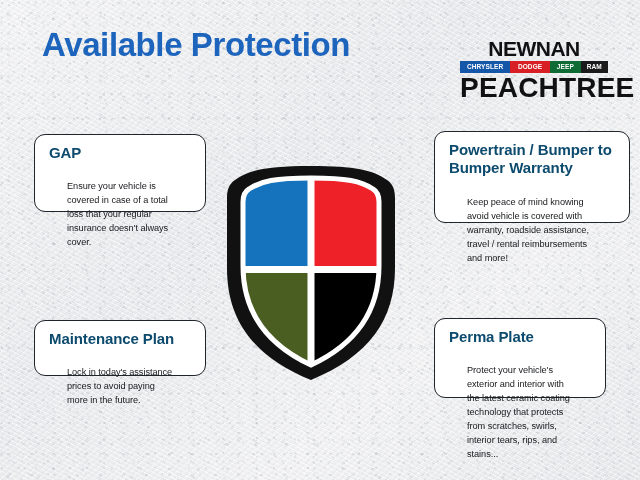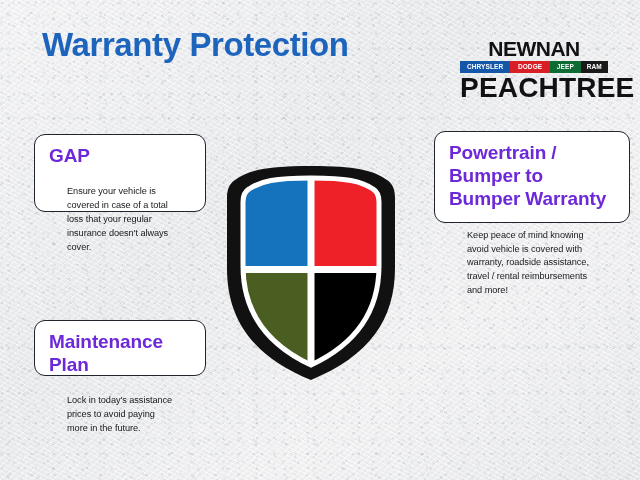--- a/index.html
+++ b/index.html
@@ -103,23 +103,23 @@
   .card {
     position: absolute;
     box-sizing: border-box;
     background: #ffffff;
     border: 1.6px solid #20242b;
     border-radius: 11px;
     padding: 9px 13px 9px 14px;
     z-index: 4;
   }
   .card-title {
-    color: #6d28d9;
-    font-weight: bold;
-    font-size: 19px;
+    color: #0c4a6e;
+    font-weight: bold;
+    font-size: 15px;
     line-height: 1.22;
     margin: 0 0 5px 0;
     letter-spacing: -0.1px;
   }
   .card-body {
     color: #17181c;
     font-size: 9.2px;
     line-height: 1.52;
     margin: 18px;
     letter-spacing: -0.05px;
@@ -138,21 +138,21 @@
     height: 226px;
     z-index: 3;
   }
   .shield-wrap svg { display: block; width: 100%; height: 100%; }
 </style>
 </head>
 <body>
 
 <div id="stage">
 
-  <div class="page-title">Warranty Protection</div>
+  <div class="page-title">Available Protection</div>
 
   <div class="logo">
     <div class="logo-top">NEWNAN</div>
     <div class="logo-bar">
       <span class="brand-chrysler">CHRYSLER</span>
       <span class="brand-dodge">DODGE</span>
       <span class="brand-jeep">JEEP</span>
       <span class="brand-ram">RAM</span>
     </div>
     <div class="logo-bottom">PEACHTREE</div>
@@ -166,20 +166,24 @@
   <div class="card" id="card-powertrain">
     <p class="card-title">Powertrain / Bumper to Bumper Warranty</p>
     <p class="card-body">Keep peace of mind knowing avoid vehicle is covered with warranty, roadside assistance, travel / rental reimbursements and more!</p>
   </div>
 
   <div class="card" id="card-maintenance">
     <p class="card-title">Maintenance Plan</p>
     <p class="card-body">Lock in today's assistance prices to avoid paying more in the future.</p>
   </div>
 
+  <div class="card" id="card-permaplate">
+    <p class="card-title">Perma Plate</p>
+    <p class="card-body">Protect your vehicle's exterior and interior with the latest ceramic coating technology that protects from scratches, swirls, interior tears, rips, and stains...</p>
+  </div>
 
   <div class="shield-wrap">
     <svg viewBox="0 0 184 226" xmlns="http://www.w3.org/2000/svg">
       <defs>
 
         <path id="shieldOuter" d="M 8 38
                  C 8 30 10 24 16 20
                  C 30 10 48 6 92 6
                  C 136 6 154 10 168 20
                  C 174 24 176 30 176 38

